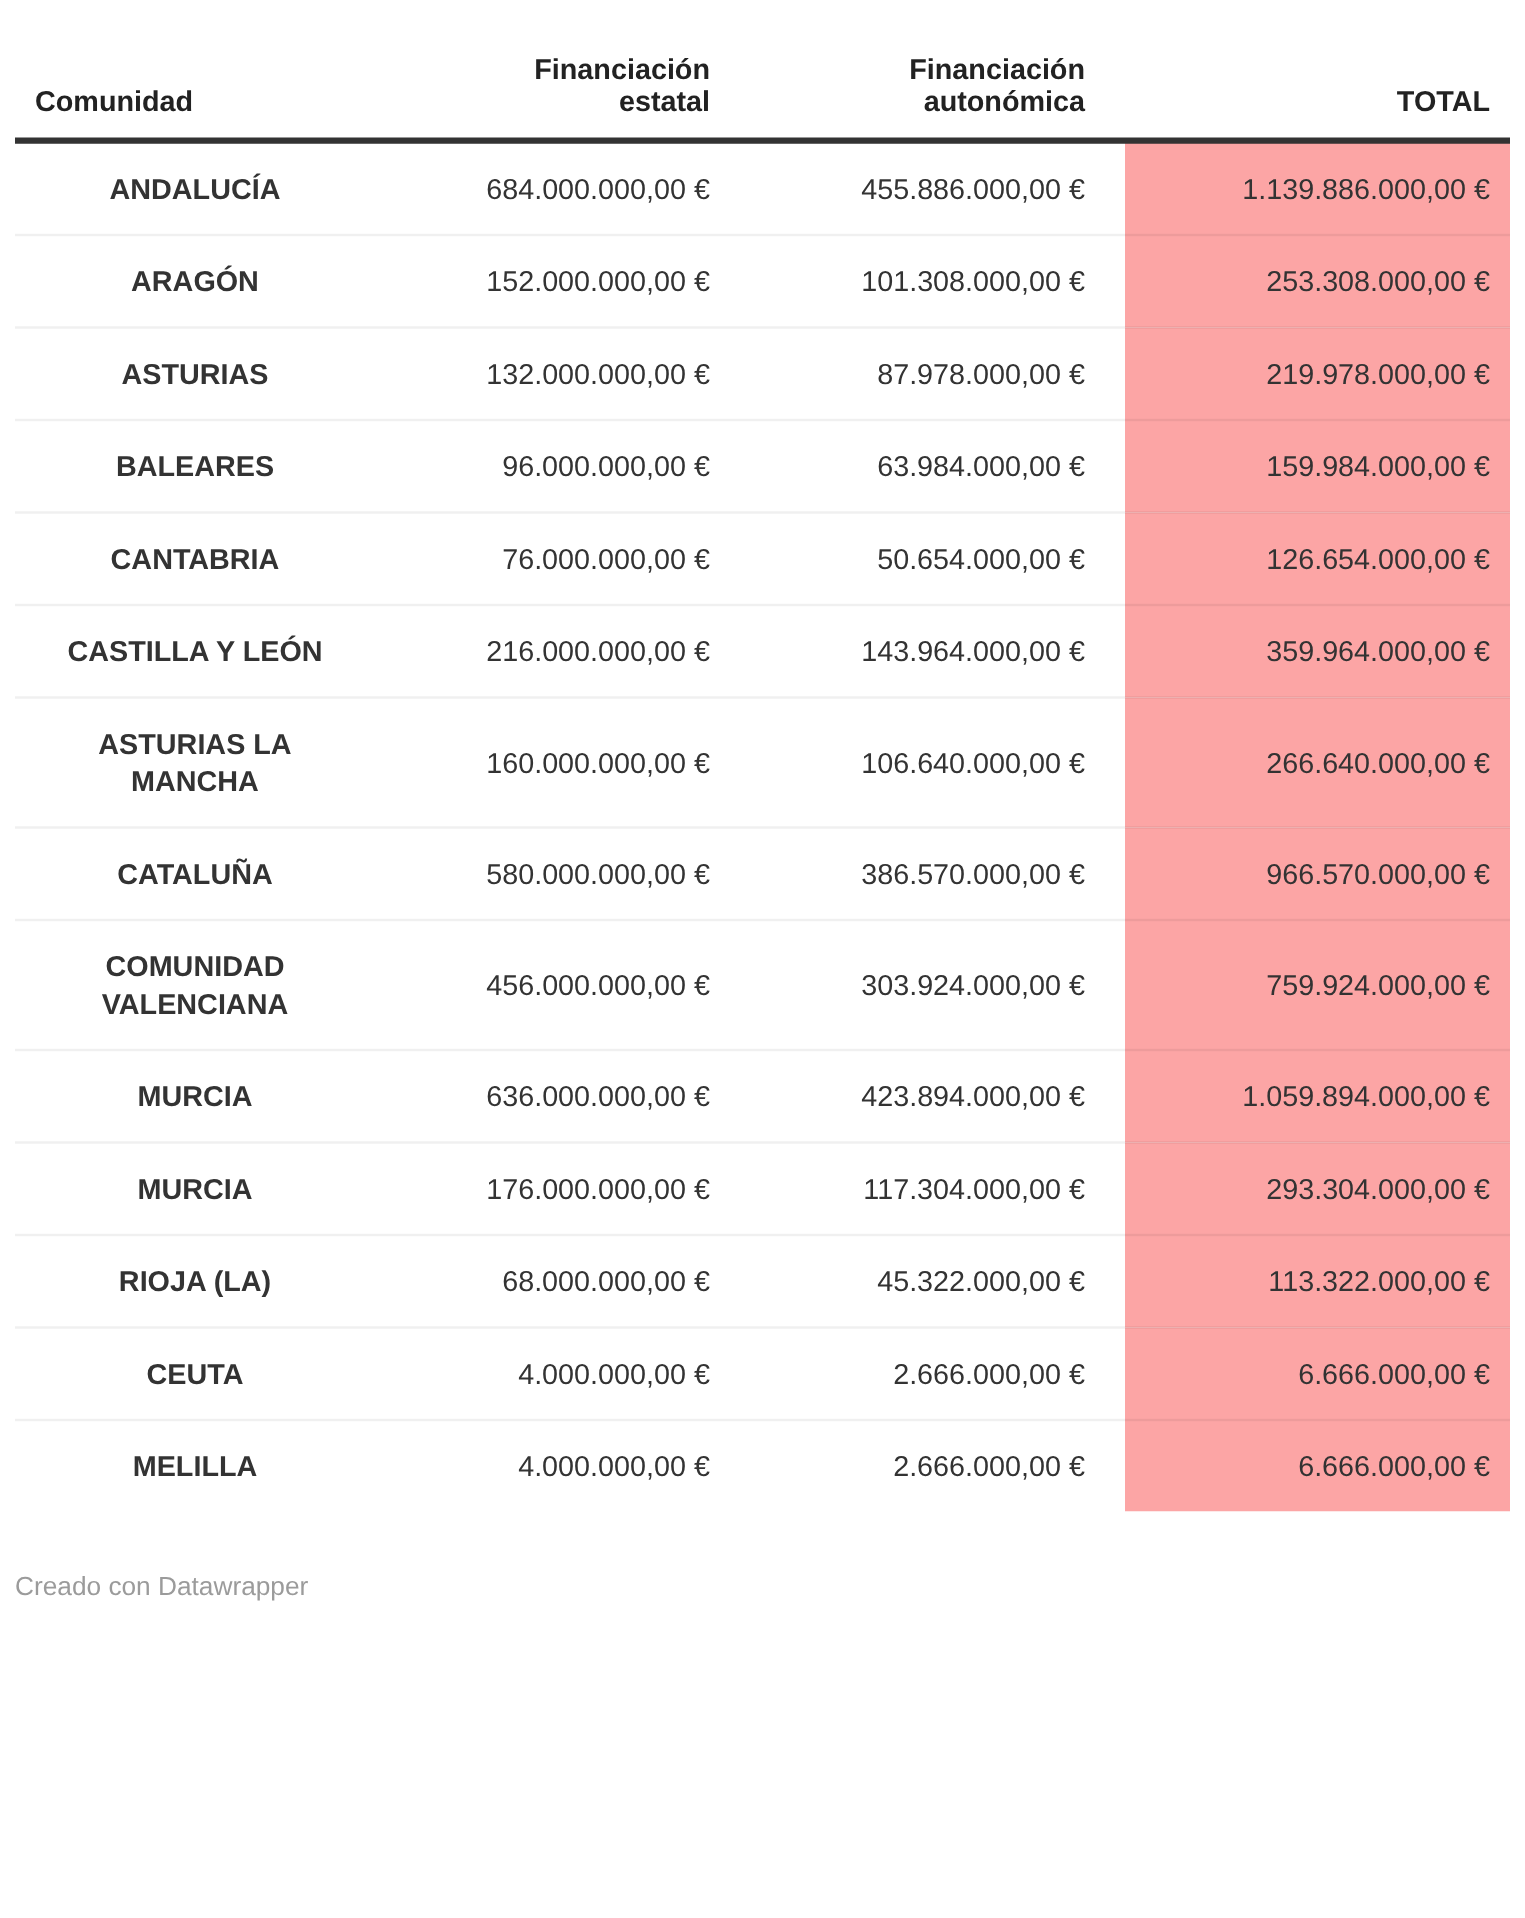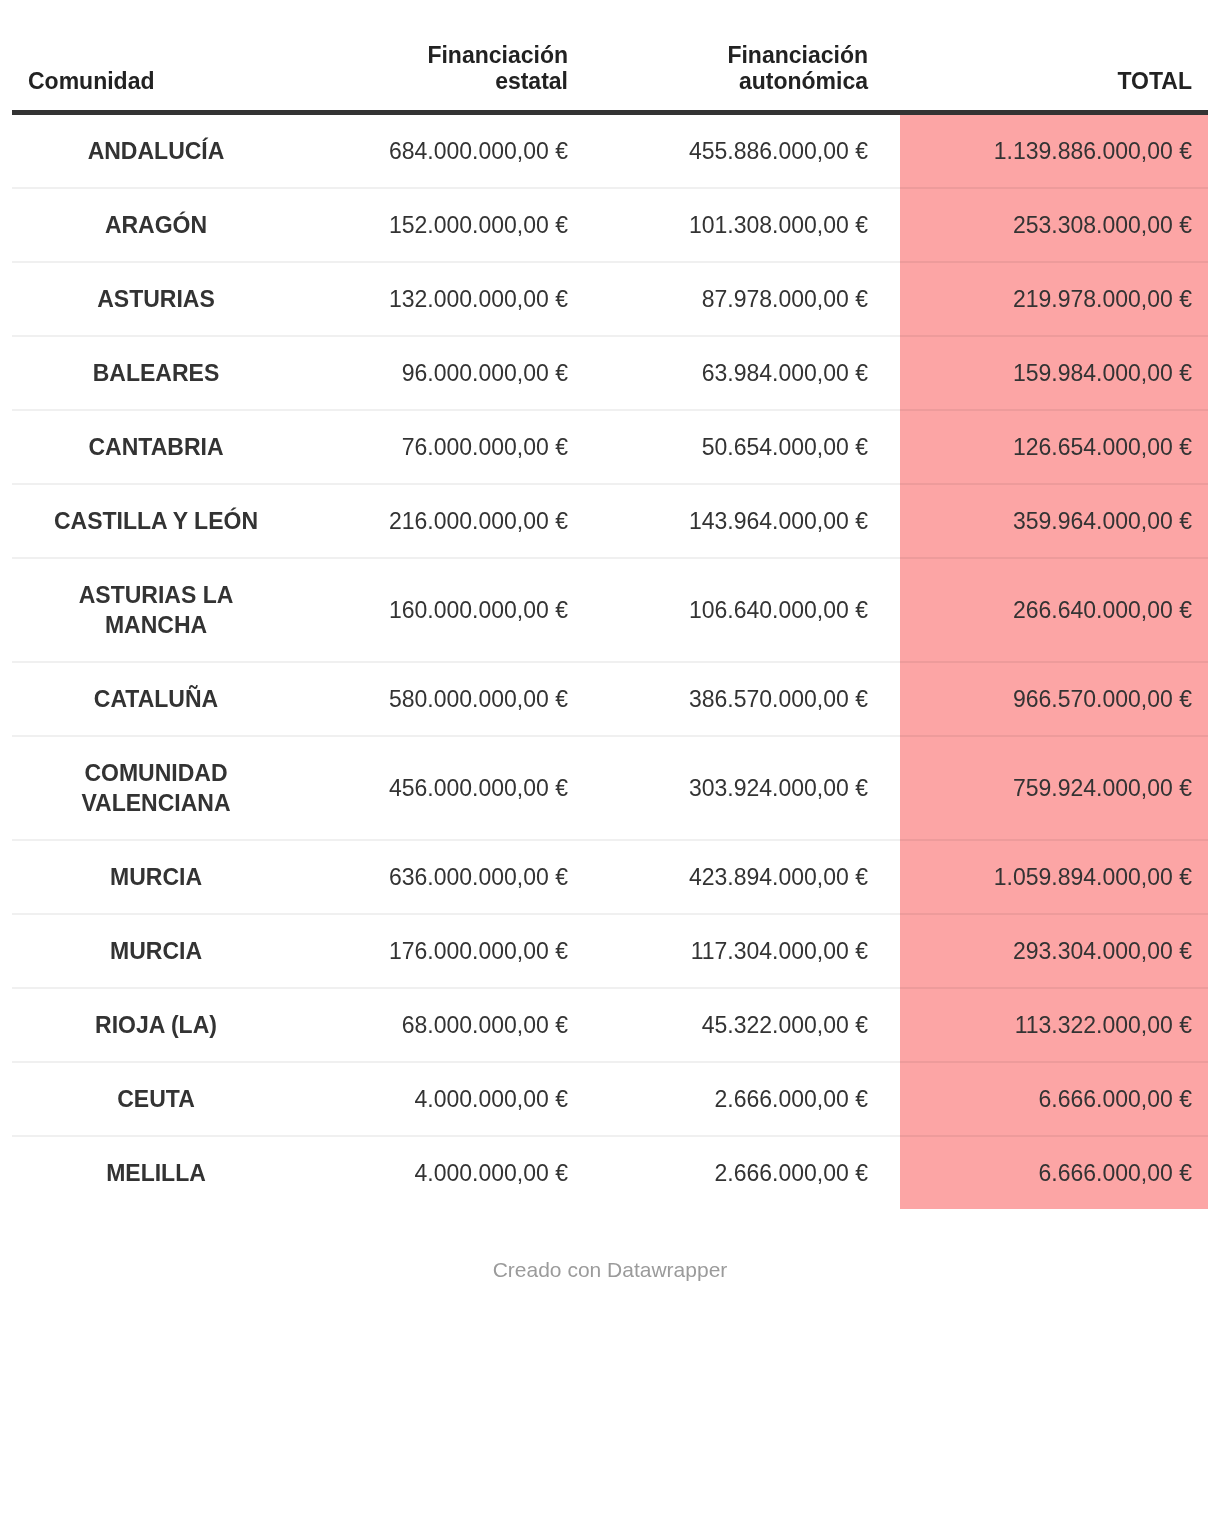--- a/index.html
+++ b/index.html
@@ -55,21 +55,20 @@
   }
   tbody td.col-autonomica { padding-right: 32px; }
   tbody td.col-total { background: #fca5a5; }
   tbody tr + tr td { border-top: 2px solid rgba(0,0,0,0.06); }
 
   .credit {
     margin: 48px 0 0 0;
     font-size: 21px;
     line-height: 26px;
     color: #9b9b9b;
-    text-align: center;
   }
 </style>
 </head>
 <body>
 
 <div class="wrap">
 
   <table class="dw-table">
     <colgroup>
       <col class="c1">

